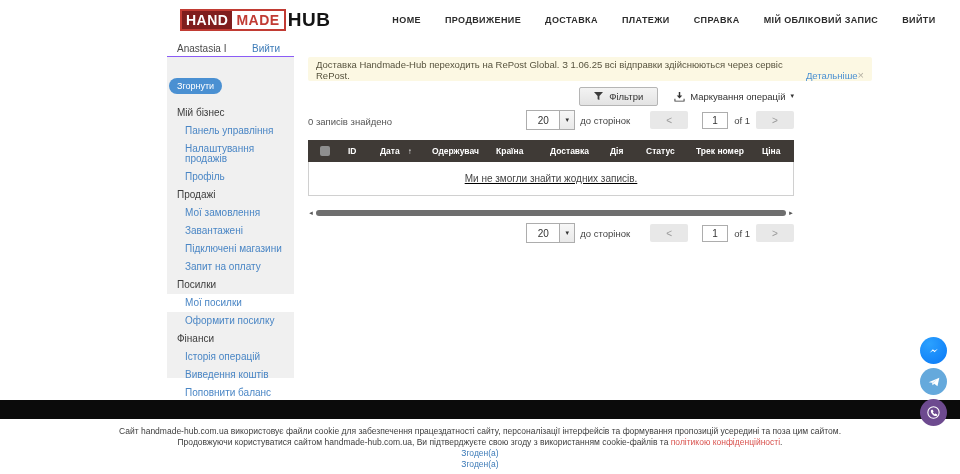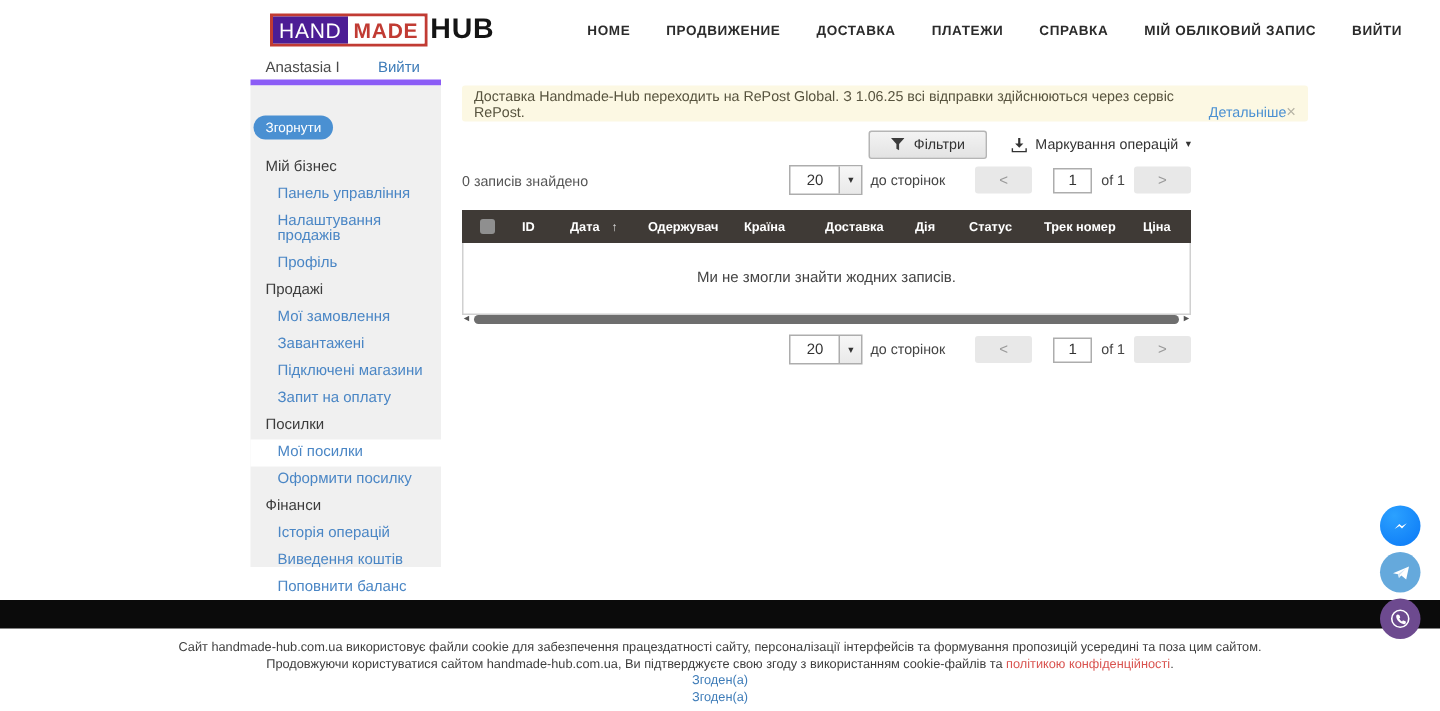--- a/index.html
+++ b/index.html
@@ -6,29 +6,29 @@
   html,body { width:960px; height:474px; background:#fff; overflow:hidden;
               font-family:"Liberation Sans", sans-serif; }
   body { position:relative; }
   a { text-decoration:none; cursor:pointer; }
 
   
   .header { position:absolute; top:0; left:0; width:960px; height:40px;
             background:#fff; display:flex; align-items:center; }
   .logo { margin-left:180px; display:flex; align-items:center; cursor:pointer; }
   .logo-box { display:inline-flex; border:2px solid #c13b33; }
-  .logo-hand { background:#4c1d95; color:#fff; font-weight:normal; font-size:14px; padding:1px 4px; letter-spacing:.5px; }
+  .logo-hand { background:#7f1d1d; color:#fff; font-weight:bold; font-size:14px; padding:1px 4px; letter-spacing:.5px; }
   .logo-made { background:#fff; color:#c13b33; font-weight:bold; font-size:14px; padding:1px 4px; letter-spacing:.5px; }
   .logo-hub  { color:#141414; font-weight:bold; font-size:19px; margin-left:2px; letter-spacing:.5px; }
   .nav { display:flex; margin-left:62px; gap:24px; align-items:flex-start; }
   .nav a { font-size:9px; font-weight:bold; color:#2b2b2b; letter-spacing:.4px; white-space:nowrap; }
 
   
   .user-bar { position:absolute; left:167px; top:40px; width:127px; height:17px;
-              border-bottom:4px solid #8b5cf6; display:flex; align-items:flex-start;
+              border-bottom:1px solid #8b5cf6; display:flex; align-items:center;
               justify-content:space-between; padding:0 14px 0 10px; }
   .user-name { font-size:10px; color:#4a4a4a; }
   .user-logout { font-size:10px; color:#3e7cb8; }
 
   
   .sidebar { position:absolute; left:167px; top:57px; width:127px; height:321px;
              background:#f0f0f0; padding-top:18px; }
   .collapse-btn { display:inline-block; margin-left:2px; background:#4a90d2; color:#fff;
                   font-size:9px; padding:3px 8px; border-radius:9px; border:none; cursor:pointer; }
   .sb-list { margin-top:10px; }
@@ -75,22 +75,22 @@
   .table { position:absolute; left:308px; top:140px; width:486px; }
   .thead { display:flex; background:#3f3a36; height:22px; }
   .th { display:flex; align-items:center; font-size:8.5px; font-weight:bold; color:#fff;
         padding-left:6px; cursor:pointer; white-space:nowrap; }
   .th.c0 { width:34px; justify-content:center; padding-left:0; }
   .th.c1 { width:32px; } .th.c2 { width:52px; } .th.c3 { width:64px; }
   .th.c4 { width:54px; } .th.c5 { width:60px; } .th.c6 { width:36px; }
   .th.c7 { width:50px; } .th.c8 { width:66px; } .th.c9 { width:38px; }
   .hdr-checkbox { width:10px; height:10px; background:#8f8f8f; border-radius:2px; }
   .sort { margin-left:8px; font-size:8px; color:#e0e0e0; }
-  .tbody { height:48px; border:1px solid #d0d0d0; border-top:none; background:#fff;
-           display:flex; align-items:center; justify-content:center; }
+  .tbody { height:34px; border:1px solid #d0d0d0; border-top:none; background:#fff;
+           display:flex; align-items:center; justify-content:center;text-decoration:underline; }
   .empty-msg { font-size:10px; color:#444; }
 
   
   .hscroll { position:absolute; left:308px; top:209px; width:486px; height:9px; }
   .hscroll .arrow { position:absolute; top:1px; font-size:6px; color:#555; line-height:7px; }
   .hscroll .arrow.left { left:0; } .hscroll .arrow.right { right:0; }
   .hscroll .track { position:absolute; left:8px; right:8px; top:1px; height:6px;
                     background:#6e6e6e; border-radius:3px; cursor:pointer; }
 
   

